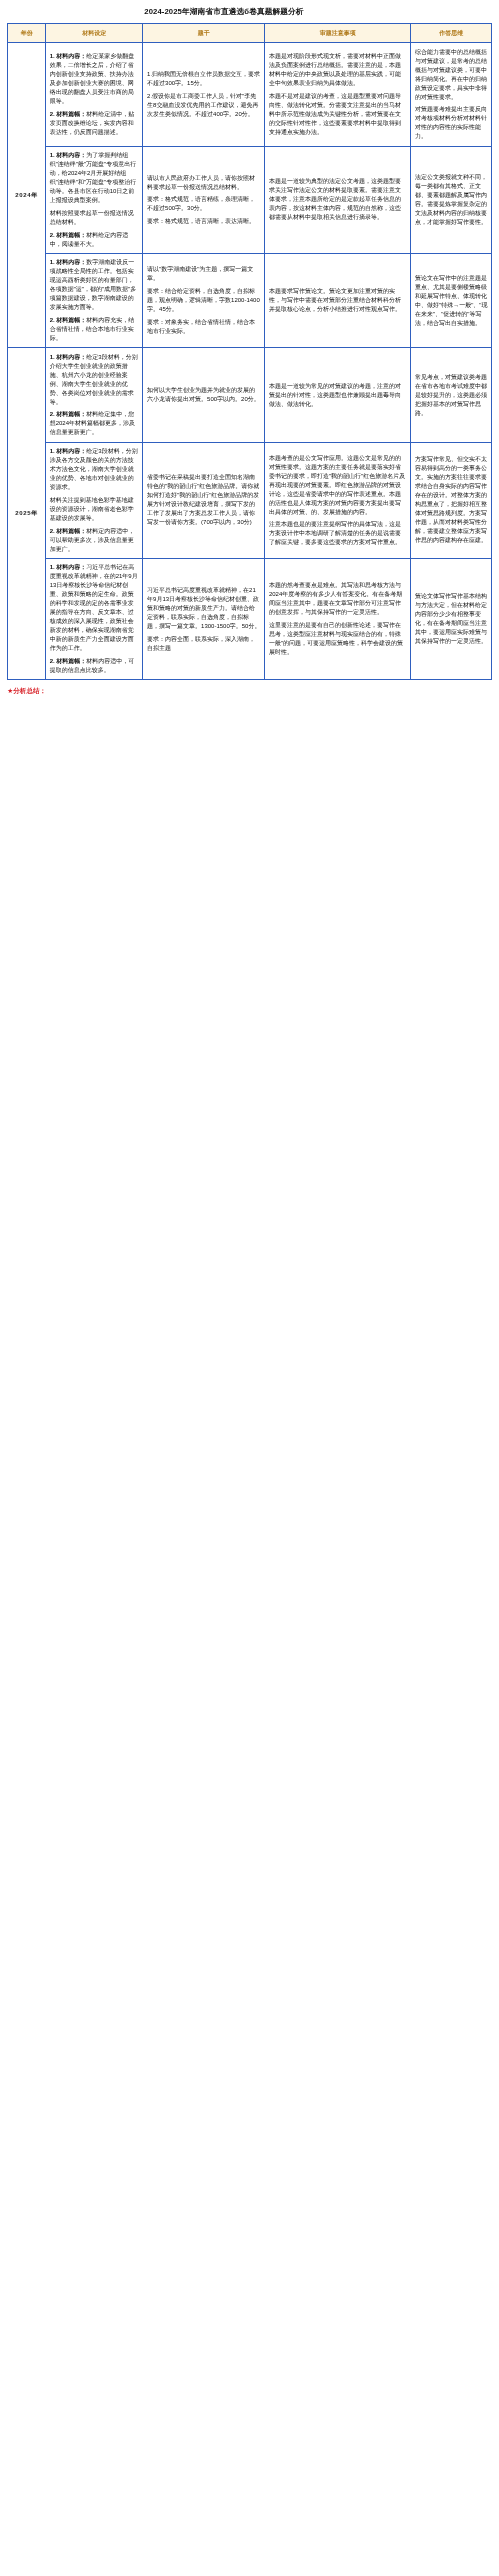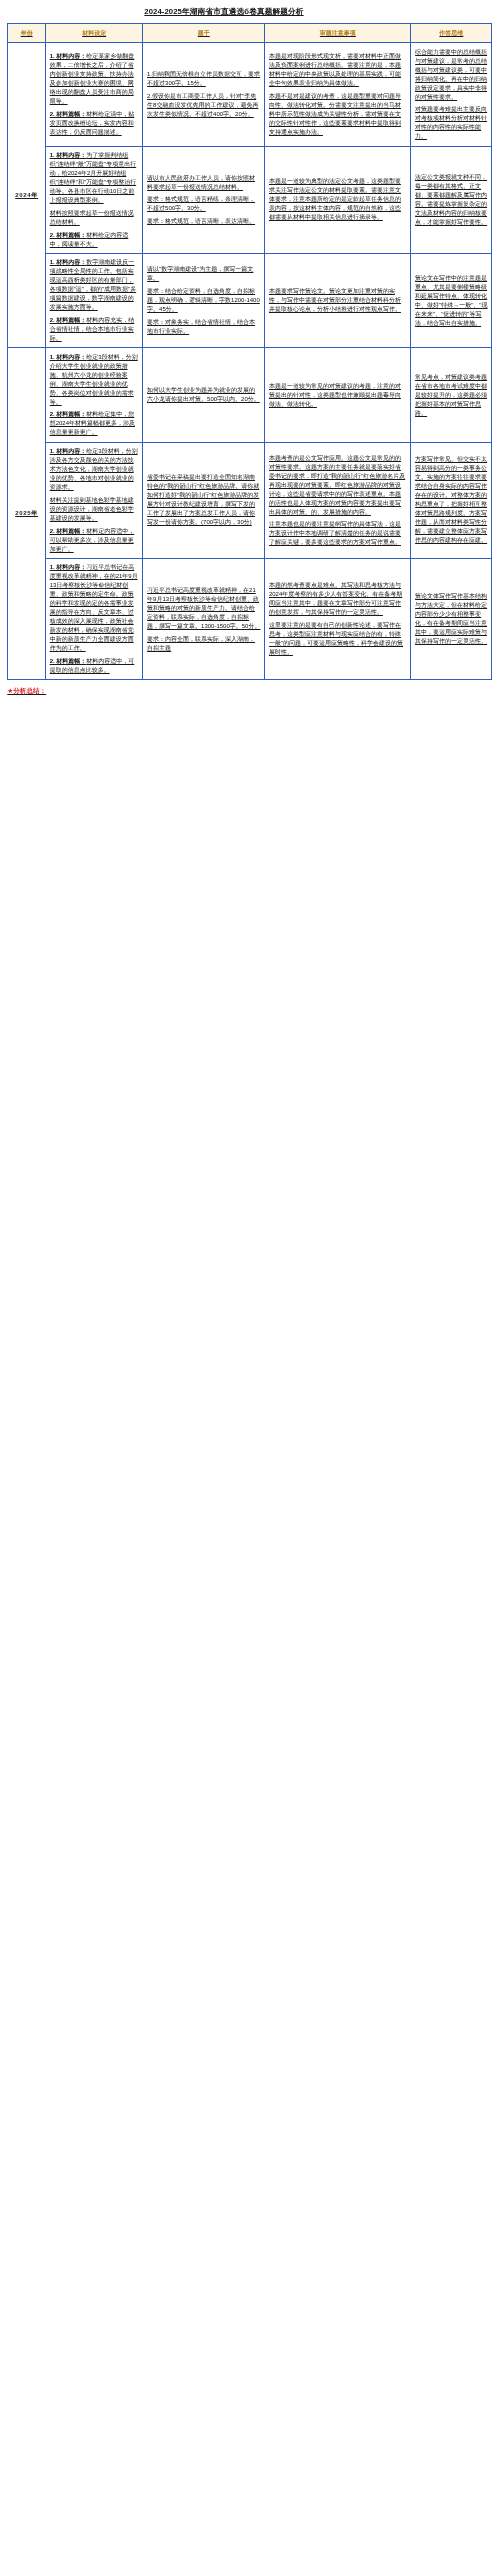--- a/index.html
+++ b/index.html
@@ -3,21 +3,21 @@
 <meta charset="utf-8">
 <style>
   * { box-sizing: border-box; }
   html, body { margin:0; padding:0; }
   body {
     width: 500px;
     background: #ffffff;
     font-family: "Liberation Sans", "DejaVu Sans", sans-serif;
     color: #1a1a1a;
   }
-  .page { width: 448px; padding: 5.9px 7.3px 10.3px 7.3px; text-decoration: underline; }
+  .page { width: 448px; padding: 5.9px 7.3px 10.3px 7.3px; }
   .doc-title {
     text-align: center;
     font-size: 7.7px;
     font-weight: bold;
     color: #111;
     margin: 1.5px 0 5.9px 0;
     letter-spacing: 0.1px;
   }
   table.grid {
     width: 485px;

